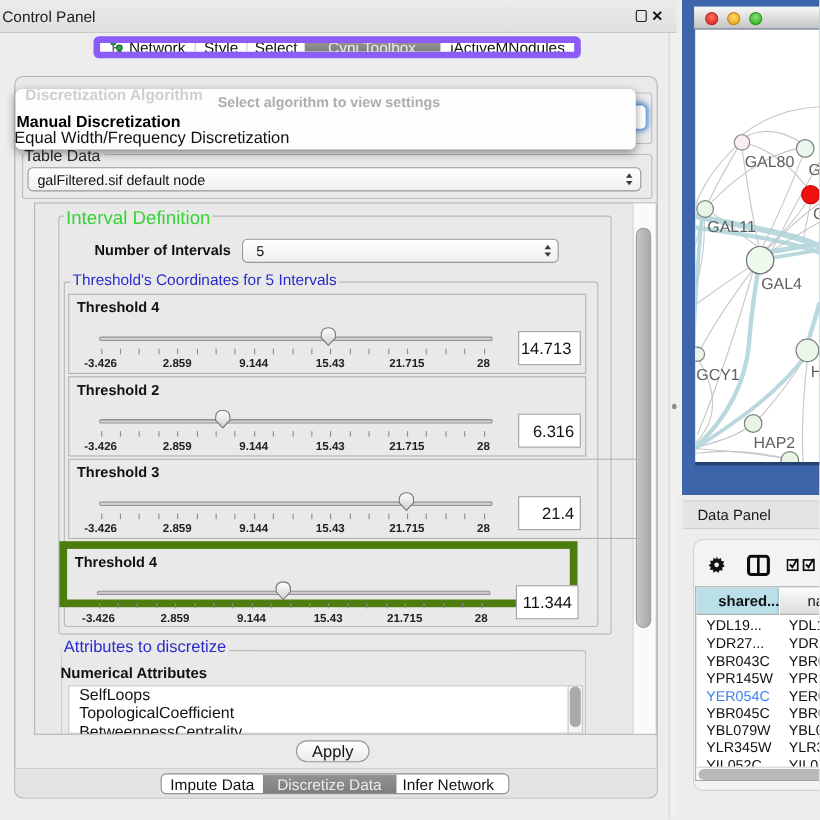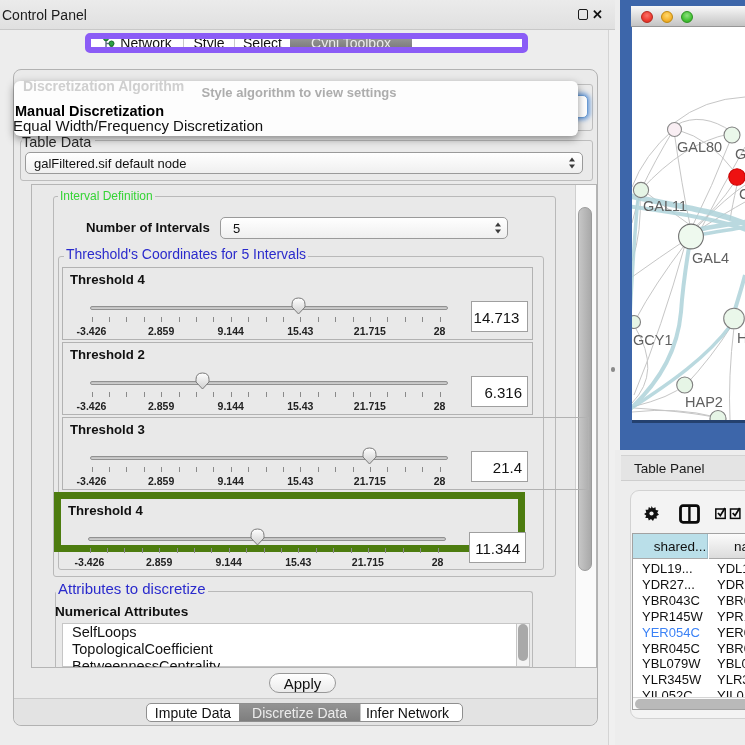--- a/index.html
+++ b/index.html
@@ -30,21 +30,22 @@
       <line x1="4" y1="4" x2="4" y2="14.5" stroke="#5c6b80" stroke-width="1.4"></line>
       <line x1="4" y1="8.5" x2="9.5" y2="8.5" stroke="#5c6b80" stroke-width="1.4"></line>
       <line x1="4" y1="14.5" x2="9.5" y2="14.5" stroke="#5c6b80" stroke-width="1.4"></line>
       <circle cx="4" cy="3.3" r="2.5" fill="#2ea344" stroke="#176b2a" stroke-width="1"></circle>
       <circle cx="9.5" cy="8.5" r="2.5" fill="#2ea344" stroke="#176b2a" stroke-width="1"></circle>
       <circle cx="9.5" cy="14" r="2.5" fill="#2ea344" stroke="#176b2a" stroke-width="1"></circle>
     </svg>
     Network</div>
   <div class="seg" style="width:51px;border-right:1px solid #c9c9c9;">Style</div>
   <div class="seg" style="width:55px;">Select</div>
-  <div class="seg segsel" style="width:122px;">Cyni Toolbox</div>
+  <div class="seg segsel" style="width:132px;">Cyni Toolbox</div>
+  <div class="seg" style="width:131px;border-left:1px solid #c9c9c9;">jActiveMNodules</div>
 </div>
 
 <div class="abs" style="left:20px;top:84px;width:573px;height:47px;border:1px solid #bdbdbd;border-radius:3px;"></div>
 
 <div class="abs" style="left:460px;top:95px;width:128px;height:23px;background:#fff;border:1.5px solid #6b9bd2;border-radius:5px;box-shadow:0 0 4px 2px rgba(80,140,215,0.8);"></div>
 
 <div class="abs" style="left:20px;top:140px;width:573px;height:41px;border:1px solid #bdbdbd;border-radius:3px;"></div>
 <div class="abs" style="left:22px;top:134px;background:#eaeaea;padding:0 4px 0 0;font-size:14.5px;color:#2a2a2a;">Table Data</div>
 <div class="abs" style="left:25px;top:152px;width:558px;height:22px;background:linear-gradient(#ffffff,#efefef);border:1px solid #9a9a9a;border-radius:5px;"></div>
 <div class="abs" style="left:34px;top:156px;font-size:13px;color:#111;">galFiltered.sif default node</div>
@@ -52,21 +53,21 @@
   <path d="M4 0.5 L7 4.5 L1 4.5 Z" fill="#3a3a3a"></path>
     <path d="M4 11.5 L7 7.5 L1 7.5 Z" fill="#3a3a3a"></path>
 </svg>
 
 <div class="abs" style="left:31px;top:184px;width:566px;height:484px;background:#e9e9e9;border:1px solid #b5b5b5;"></div>
 
 <div class="abs" style="left:575px;top:185px;width:21px;height:482px;background:#fafafa;border-left:1px solid #cfcfcf;"></div>
 <div class="abs" style="left:578px;top:207px;width:14px;height:364px;background:linear-gradient(90deg,#c6c6c6,#a9a9a9);border:1px solid #9b9b9b;border-radius:8px;"></div>
 
 <div class="abs" style="left:53px;top:196px;width:503px;height:381px;border:1px solid #b9b9b9;border-radius:3px;"></div>
-<div class="abs" style="left:58px;top:189px;background:#e9e9e9;padding:0 2px;font-size:12px;color:#35d435;">Interval Definition</div>
+<div class="abs" style="left:58px;top:189px;background:#e9e9e9;padding:0 2px;font-size:17px;color:#35d435;">Interval Definition</div>
 
 <div class="abs" style="left:86px;top:220px;font-size:13.2px;font-weight:bold;color:#111;">Number of Intervals</div>
 <div class="abs" style="left:220px;top:217px;width:288px;height:22px;background:linear-gradient(#ffffff,#efefef);border:1px solid #9a9a9a;border-radius:5px;"></div>
 <div class="abs" style="left:233px;top:221px;font-size:13px;color:#111;">5</div>
 <svg class="abs" style="left:494px;top:222px;" width="8" height="12" viewBox="0 0 8 12">
   <path d="M4 0.5 L7 4.5 L1 4.5 Z" fill="#3a3a3a"></path>
     <path d="M4 11.5 L7 7.5 L1 7.5 Z" fill="#3a3a3a"></path>
 </svg>
 
 <div class="abs" style="left:58px;top:256px;width:486px;height:314px;border:1px solid #b9b9b9;border-radius:3px;"></div>
@@ -258,21 +259,21 @@
 <div class="abs" style="left:14px;top:698px;width:583px;height:27px;background:#e3e3e3;border-top:1px solid #cacaca;border-radius:0 0 8px 8px;"></div>
 
 <div class="abs" style="left:146px;top:703px;width:317px;height:19px;background:#fff;border:1px solid #8f8f8f;border-radius:5px;display:flex;font-size:14px;overflow:hidden;">
   <div class="seg" style="width:92px;">Impute Data</div>
   <div class="seg segsel" style="width:121px;">Discretize Data</div>
   <div class="seg" style="width:94px;border-left:1px solid #c9c9c9;">Infer Network</div>
 </div>
 
 <div class="abs" style="left:14px;top:81px;width:564px;height:55px;background:#fdfdfd;border-radius:6px;box-shadow:0 3px 9px rgba(0,0,0,0.42);z-index:40;"></div>
 <div class="abs" style="left:23px;top:78px;font-size:14px;font-weight:bold;color:#cfcfcf;z-index:41;">Discretization Algorithm</div>
-<div class="abs" style="left:14px;top:85px;width:570px;text-align:center;font-size:13px;font-weight:bold;color:#adadad;z-index:41;">Style algorithm to view settings</div>
+<div class="abs" style="left:14px;top:85px;width:570px;text-align:center;font-size:13px;font-weight:bold;color:#adadad;z-index:41;">Select algorithm to view settings</div>
 <div class="abs" style="left:15px;top:103px;font-size:14.5px;font-weight:bold;color:#000;z-index:41;">Manual Discretization</div>
 <div class="abs" style="left:13px;top:116.5px;font-size:15px;color:#111;z-index:41;">Equal Width/Frequency Discretization</div>
 
 <div class="abs" style="left:620px;top:0;width:125px;height:450px;background:#3d66aa;"></div>
 <div class="abs" style="left:631px;top:6px;width:114px;height:21px;background:linear-gradient(#f8f8f8,#c4c4c4);border-bottom:1px solid #979797;"></div>
 <div class="abs" style="left:641px;top:11px;width:12px;height:12px;border-radius:50%;background:radial-gradient(circle at 50% 35%,#fa7268,#ee3a30 60%,#c92c22);border:0.5px solid #b5271e;"></div>
 <div class="abs" style="left:661px;top:11px;width:12px;height:12px;border-radius:50%;background:radial-gradient(circle at 50% 35%,#ffd96e,#f5b32e 60%,#d2930f);border:0.5px solid #bf8a10;"></div>
 <div class="abs" style="left:681px;top:11px;width:12px;height:12px;border-radius:50%;background:radial-gradient(circle at 50% 35%,#8fe07f,#44c335 60%,#2d9e22);border:0.5px solid #2c9221;"></div>
 <div class="abs" style="left:632px;top:27px;width:113px;height:393px;background:#fff;overflow:hidden;">
 <svg width="113" height="393" viewBox="0 0 113 393">
@@ -334,41 +335,41 @@
     <text x="105" y="316">H</text>
     <text x="53" y="380">HAP2</text>
   </g>
 </svg>
 </div>
 
 <div class="abs" style="left:632px;top:420px;width:113px;height:3px;background:#24416f;"></div>
 
 <div class="abs" style="left:615px;top:450px;width:130px;height:295px;background:#ededed;"></div>
 <div class="abs" style="left:621px;top:455px;width:124px;height:26px;background:#e4e4e4;border-top:1px solid #d2d2d2;border-bottom:1px solid #cecece;"></div>
-<div class="abs" style="left:634px;top:461px;font-size:13.5px;color:#1a1a1a;">Table Panel</div>
+<div class="abs" style="left:634px;top:461px;font-size:13.5px;color:#1a1a1a;">Data Panel</div>
 
 <div class="abs" style="left:630px;top:490px;width:130px;height:229px;background:#f3f3f3;border:1px solid #d2d2d2;border-radius:9px;"></div>
 
 <svg class="abs" style="left:644px;top:506px;" width="15" height="15" viewBox="0 0 15 15">
   <path d="M7.5 0 L9 2.3 L11.5 1.3 L11.8 4 L14.5 4.4 L13.2 6.8 L15 8.8 L12.5 9.9 L12.9 12.6 L10.2 12.4 L9 14.9 L7 13 L4.8 14.6 L4 12 L1.3 12 L2.2 9.5 L0 7.9 L2.3 6.4 L1.5 3.8 L4.2 3.8 L4.8 1.1 L7 2.5 Z" fill="#111"></path>
   <circle cx="7.5" cy="7.5" r="2.1" fill="#f3f3f3"></circle>
 </svg>
 <svg class="abs" style="left:679px;top:504px;" width="21" height="20" viewBox="0 0 21 20">
   <rect x="1.5" y="1.7" width="18" height="16.6" rx="2.5" fill="none" stroke="#0a0a0a" stroke-width="2.8"></rect>
   <line x1="10.4" y1="2" x2="10.4" y2="18" stroke="#0a0a0a" stroke-width="2.4"></line>
 </svg>
 <svg class="abs" style="left:715px;top:506px;" width="27" height="14" viewBox="0 0 27 14">
   <rect x="0.8" y="3" width="9.4" height="9.4" fill="none" stroke="#0a0a0a" stroke-width="1.5"></rect>
   <path d="M3 7 L5.3 9.6 L10 2" fill="none" stroke="#0a0a0a" stroke-width="1.8"></path>
   <rect x="15.5" y="3" width="9.4" height="9.4" fill="none" stroke="#0a0a0a" stroke-width="1.5"></rect>
   <path d="M17.7 7 L20 9.6 L24.7 2" fill="none" stroke="#0a0a0a" stroke-width="1.8"></path>
 </svg>
 
 <div class="abs" style="left:632px;top:533px;width:113px;height:177px;background:#fff;border:1px solid #a2a2a2;border-right:none;overflow:hidden;">
-  <div style="position:absolute;left:0;top:0;width:75px;height:25px;background:#badfe9;border-right:1px solid #9dbecb;border-bottom:1px solid #aaa;text-align:center;font-size:13.5px;color:#111;line-height:25px;padding-left:20px;">shared...</div>
+  <div style="position:absolute;left:0;top:0;width:75px;height:25px;background:#badfe9;border-right:1px solid #9dbecb;border-bottom:1px solid #aaa;text-align:center;font-size:13.5px;color:#111;line-height:25px;padding-left:20px;font-weight:bold;">shared...</div>
   <div style="position:absolute;left:76px;top:0;width:40px;height:25px;background:linear-gradient(#fbfbfb,#dcdcdc);border-bottom:1px solid #aaa;font-size:13.5px;color:#111;line-height:25px;padding-left:25px;">na</div>
   <div id="tablerows">
       <div style="position:absolute;left:9px;top:27.0px;font-size:13px;color:#111;">YDL19...</div>
       <div style="position:absolute;left:84px;top:27.0px;font-size:13px;color:#111;">YDL1</div>
       <div style="position:absolute;left:9px;top:42.9px;font-size:13px;color:#111;">YDR27...</div>
       <div style="position:absolute;left:84px;top:42.9px;font-size:13px;color:#111;">YDR2</div>
       <div style="position:absolute;left:9px;top:58.8px;font-size:13px;color:#111;">YBR043C</div>
       <div style="position:absolute;left:84px;top:58.8px;font-size:13px;color:#111;">YBR0</div>
       <div style="position:absolute;left:9px;top:74.7px;font-size:13px;color:#111;">YPR145W</div>
       <div style="position:absolute;left:84px;top:74.7px;font-size:13px;color:#111;">YPR1</div>

